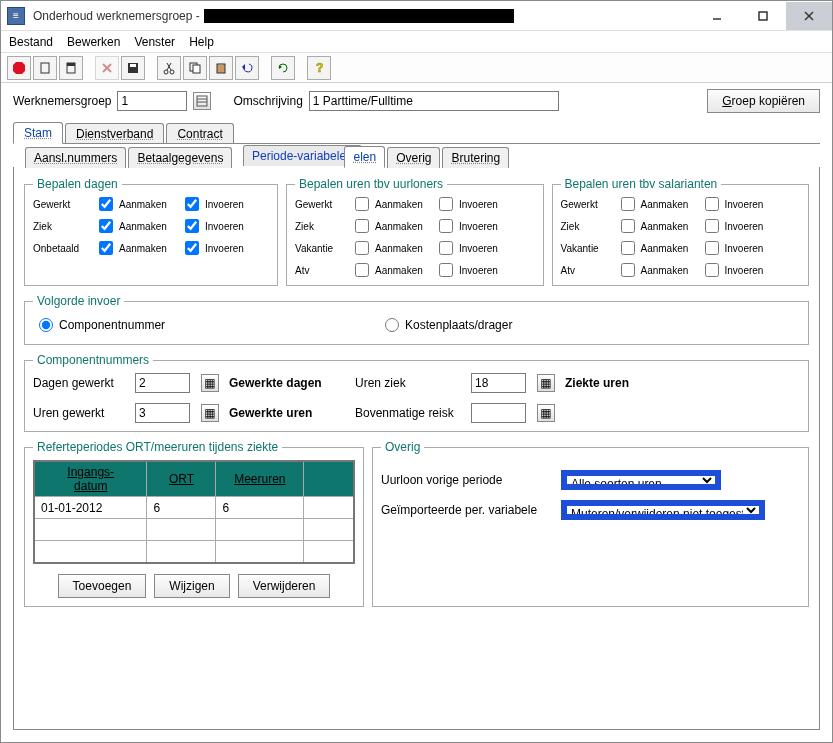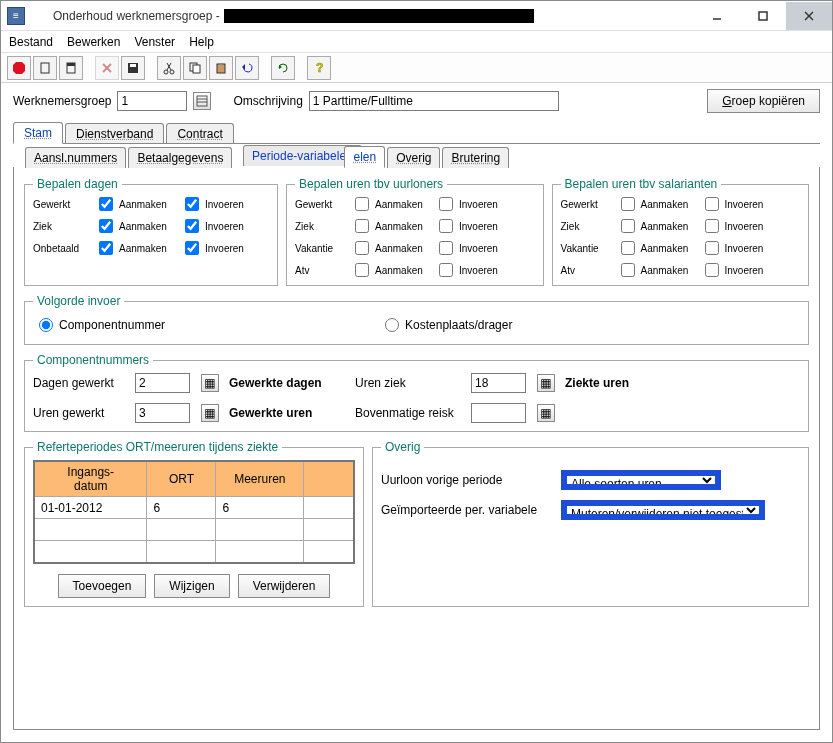--- a/index.html
+++ b/index.html
@@ -1,20 +1,20 @@
 <!DOCTYPE html>
 <html><head>
 <meta charset="utf-8">
 <style>
   * { box-sizing: border-box; font-family: "Segoe UI", Tahoma, sans-serif; font-size: 12px; }
   html, body { margin:0; padding:0; background:#fff; }
   .window { width:833px; height:743px; border:1px solid #8a8a8a; background:#fff; position:relative; }
   .titlebar { height:30px; background:#fff; display:flex; align-items:center; padding:0 0 0 6px; border-bottom:1px solid #e0e0e0; }
   .titlebar .app-icon { width:18px; height:18px; background:#4a6fa5; border:1px solid #2a4a75; margin-right:8px; display:flex; align-items:center; justify-content:center; color:#fff; font-size:10px; }
-  .titlebar .title { flex:0 0 auto; color:#333;margin-left:20px; }
+  .titlebar .title { flex:0 0 auto; color:#333; }
   .titlebar .blackbox { height:14px; width:310px; background:#000; margin-left:4px; }
   .titlebar .spacer { flex:1; }
   .winbtn { width:46px; height:28px; display:flex; align-items:center; justify-content:center; color:#333; }
   .winbtn.close { background:#c9cfd4; }
   .winbtn svg { width:12px; height:12px; }
   .menubar { height:22px; display:flex; align-items:center; padding:0 8px; gap:14px; border-bottom:1px solid #e0e0e0; }
   .menubar span { color:#000; cursor:default; }
   .toolbar { height:30px; display:flex; align-items:center; padding:2px 6px; gap:2px; border-bottom:1px solid #d0d0d0; background:#fdfdfd; }
   .tb-btn { width:24px; height:24px; border:1px solid #aaa; background:#f4f4f4; display:flex; align-items:center; justify-content:center; }
   .tb-sep { width:8px; }
@@ -45,21 +45,21 @@
   input[type=checkbox] { width:14px; height:14px; margin:0; }
   .checklabel { font-size:10px; }
   .radio-row { display:flex; align-items:center; gap:40px; padding:4px 6px; }
   .radio-item { display:flex; align-items:center; gap:6px; }
   input[type=radio] { width:14px; height:14px; margin:0; }
   .compnum-grid { display:grid; grid-template-columns: 96px 60px 22px 120px 110px 60px 22px 120px; row-gap:10px; column-gap:6px; align-items:center; }
   .bold { font-weight:bold; }
   .bottom-row { display:flex; gap:8px; }
   .table { border:2px solid #777; width:100%; border-collapse:collapse; }
   .table th, .table td { border:1px solid #aaa; padding:3px 6px; text-align:left; font-weight:normal; height:22px; }
-  .table th { background:#fdba74; text-align:center; }
+  .table th { background:#0f766e; text-align:center;text-decoration:underline; }
   .table td.empty { height:22px; }
   .table-btns { display:flex; gap:8px; justify-content:center; margin-top:10px; }
   .overig-grid { display:grid; grid-template-columns: 22px auto; row-gap:10px; align-items:center; }
   .ov-row { display:flex; align-items:center; gap:10px; margin-top:10px; }
   select.combo { height:20px; border:6px solid #1d4ed8; background:#fff; }
 </style>
 </head>
 <body>
 
 <div class="window">

